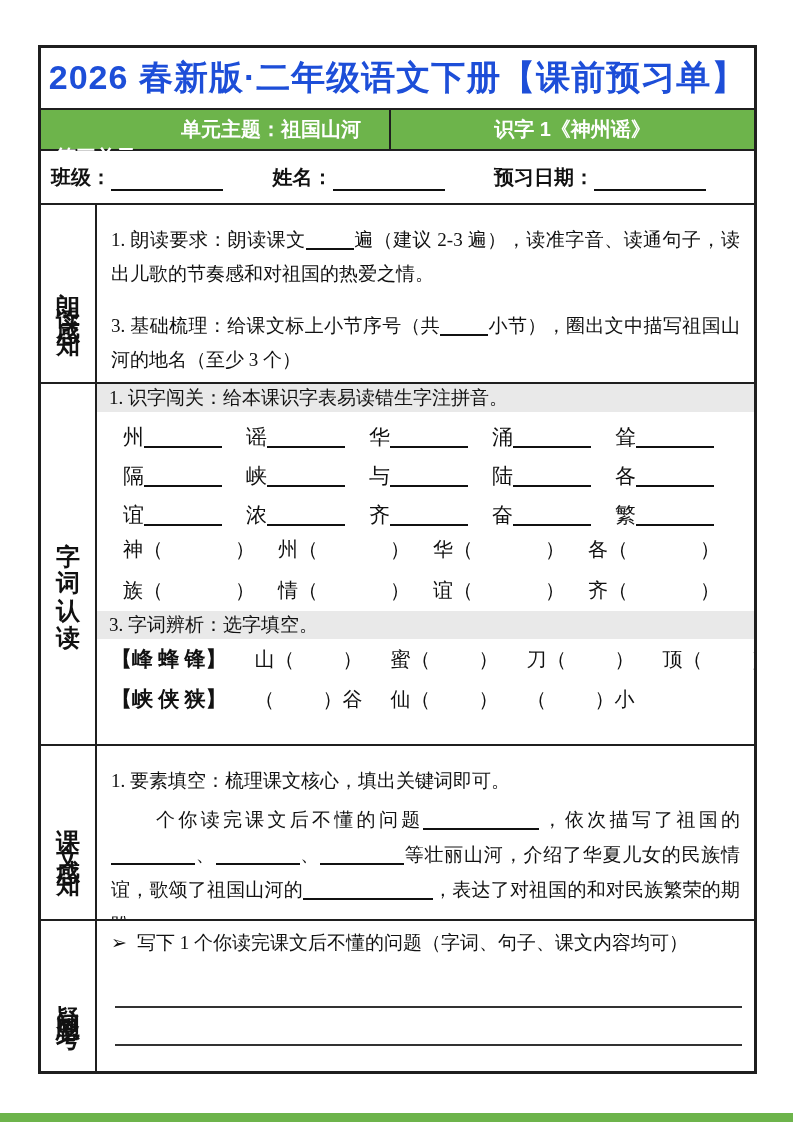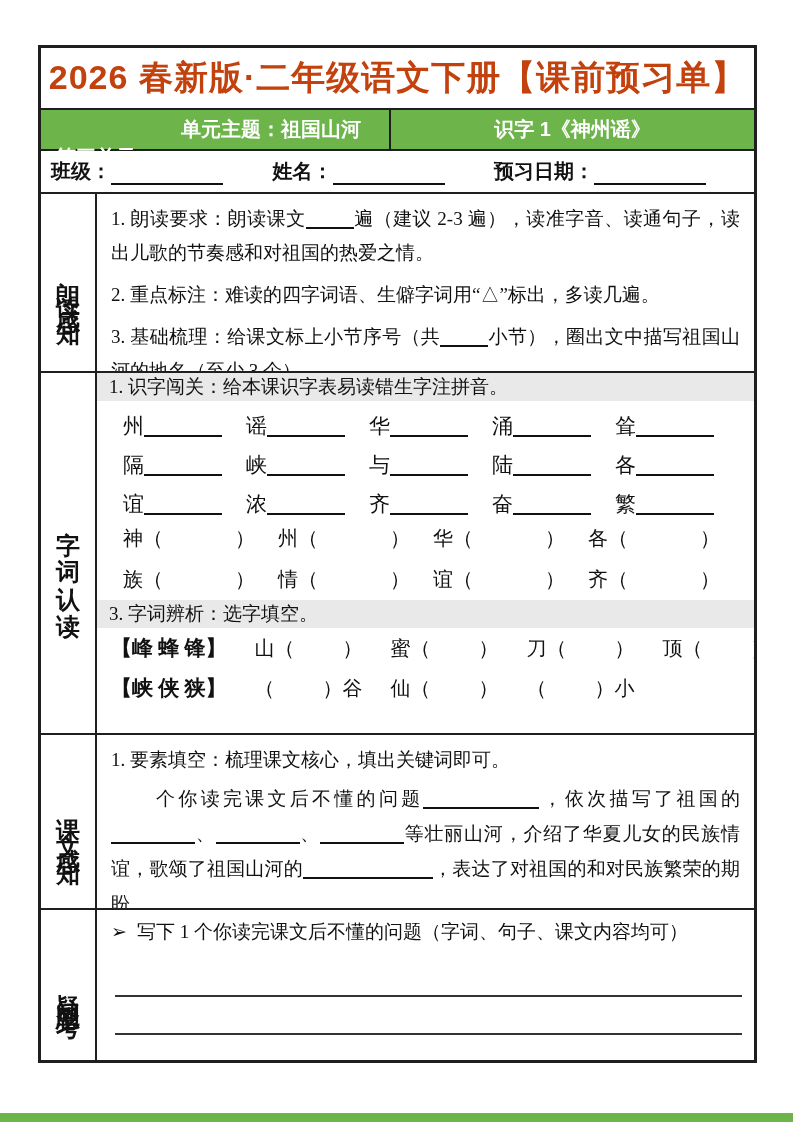--- a/index.html
+++ b/index.html
@@ -10,54 +10,54 @@
   }
   .sheet {
     position:absolute; left:38px; top:45px; width:719px;
     border:3px solid #1f1f1f; background:#fff;
   }
   
   .title-row {
     height:62px; display:flex; align-items:center; justify-content:center;
     border-bottom:2px solid #1f1f1f;
     font-family:"Liberation Sans", sans-serif; font-weight:bold;
-    font-size:34px; color:#c2410c; letter-spacing:1px; white-space:nowrap;
+    font-size:34px; color:#1d4ed8; letter-spacing:1px; white-space:nowrap;
   }
   
   .green-row { height:41px; display:flex; border-bottom:2px solid #1f1f1f; background:#6db44b; }
   .green-cell {
     display:flex; align-items:center; justify-content:center;
     color:#fff; font-family:"Liberation Sans", sans-serif; font-weight:bold; font-size:20px;
   }
   .gc1 { width:112px; border-right:2px solid #1f1f1f;margin-top:47px; }
   .gc2 { width:238px; border-right:2px solid #1f1f1f; }
   .gc3 { flex:1; }
   
   .info-row {
-    height:43px; display:flex; align-items:center; justify-content:space-between;
+    height:54px; display:flex; align-items:center; justify-content:space-between;
     padding:0 48px 0 10px; border-bottom:2px solid #1f1f1f;
     font-family:"Liberation Sans", sans-serif; font-weight:bold; font-size:20px;
   }
   .info-group { display:flex; align-items:flex-end; white-space:nowrap; }
   
   .section-row { display:flex; border-bottom:2px solid #1f1f1f; }
   .section-row:last-child { border-bottom:none; }
   .vlabel {
     width:56px; border-right:2px solid #1f1f1f; display:flex;
     align-items:center; justify-content:center;
     font-family:"Liberation Sans", sans-serif; font-weight:bold; font-size:24px;
   }
   .vlabel .vtext { writing-mode:vertical-rl; text-orientation:upright; }
   .ls-a .vtext { letter-spacing:0.55em; margin-bottom:-0.55em; }
   .ls-b .vtext { letter-spacing:1.15em; margin-bottom:-1.15em; }
   .ls-c .vtext { letter-spacing:0.60em; margin-bottom:-0.60em; }
   .ls-d .vtext { letter-spacing:0.30em; margin-bottom:-0.30em; }
   .content { flex:1; overflow:hidden; }
   
-  .para { font-size:19px; line-height:34px; padding:8px 14px 0 14px; text-align:justify; }
+  .para { font-size:19px; line-height:34px; padding:18px 14px 0 14px; text-align:justify; }
   .blank { display:inline-block; border-bottom:2px solid #111; height:1.05em; vertical-align:-4px; }
   .w48 { width:48px; } .w75 { width:72px; } .w78 { width:78px; }
   .w85 { width:84px; } .w110 { width:112px; } .w115 { width:116px; } .w130 { width:130px; }
   .gray-bar {
     background:#e9e9e9; font-size:19px; padding:2px 12px; line-height:24px;
   }
   
   .char-row {
     display:flex; justify-content:space-between; align-items:flex-end;
     padding:0 40px 0 26px; height:39px; font-size:21px;
@@ -118,21 +118,20 @@
     </div>
 
     <div class="section-row" style="height:179px;">
       <div class="vlabel ls-a">
         <span class="vtext">朗读感知</span>
       </div>
       <div class="content">
         <div class="para">
           <span>1. 朗读要求：朗读课文</span><span class="blank w48"></span><span>遍（建议 2-3 遍），读准字音、读通句子，读出儿歌的节奏感和对祖国的热爱之情。</span>
         </div>
-        <div class="para">2. 重点标注：难读的四字词语、生僻字词用“△”标出，多读几遍。</div>
         <div class="para">
           <span>3. 基础梳理：给课文标上小节序号（共</span><span class="blank w48"></span><span>小节），圈出文中描写祖国山河的地名（至少 3 个）</span>
         </div>
       </div>
     </div>
 
     <div class="section-row" style="height:362px;">
       <div class="vlabel ls-b">
         <span class="vtext">字词认读</span>
       </div>

